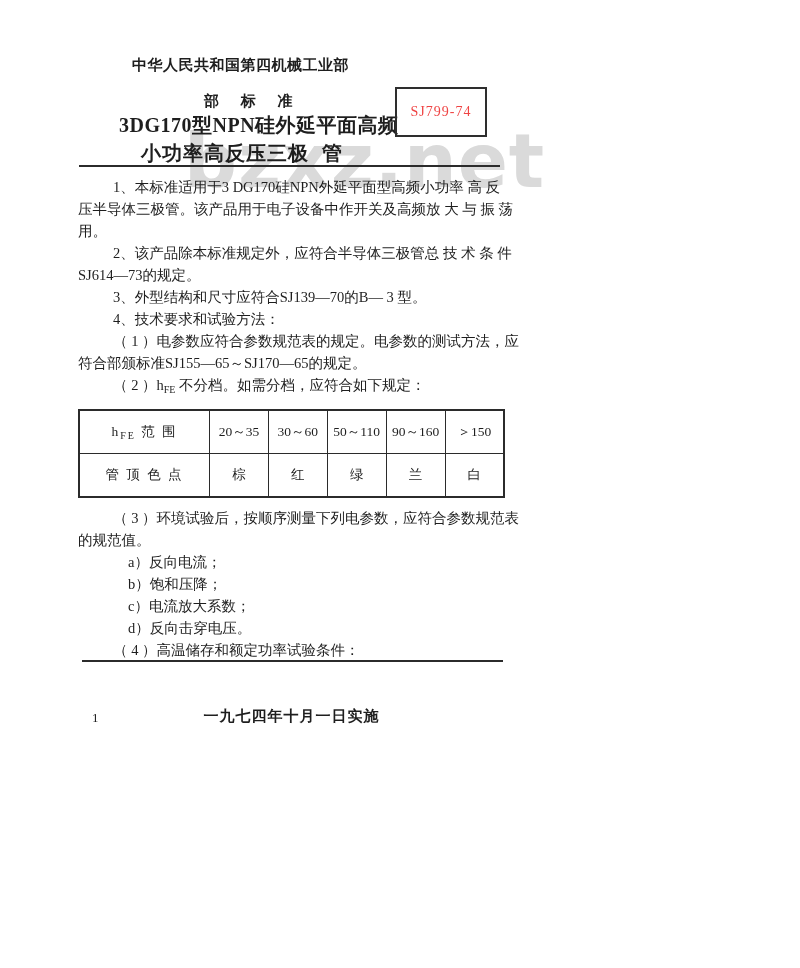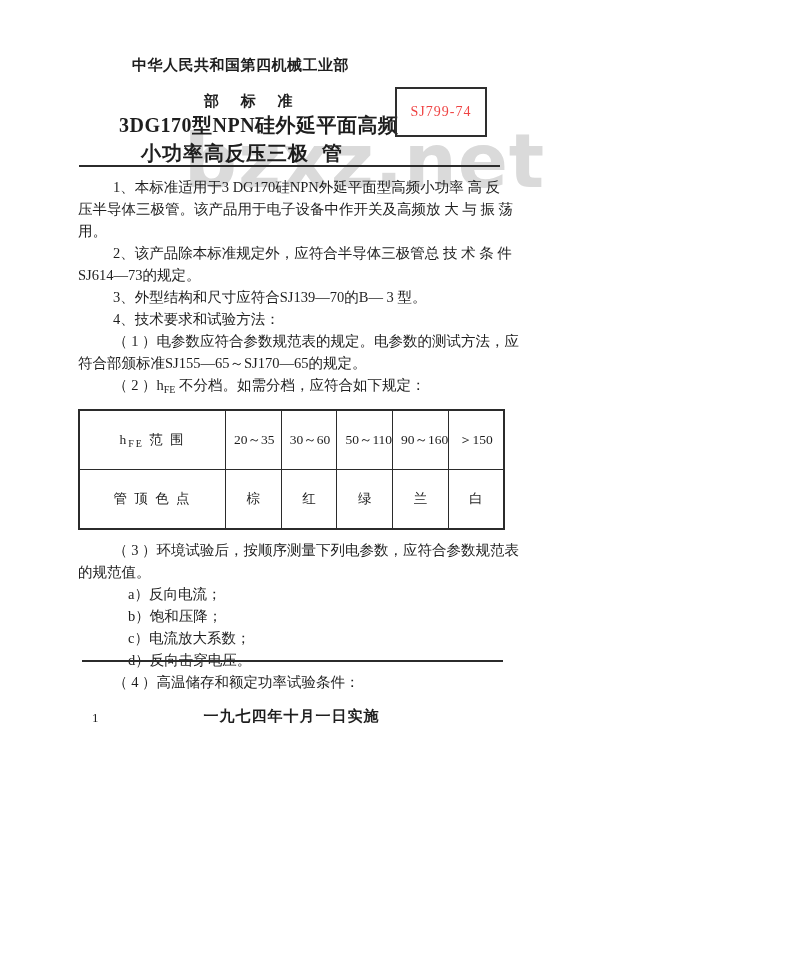--- a/index.html
+++ b/index.html
@@ -44,21 +44,21 @@
   .line{line-height:22px;white-space:nowrap;}
   .indent{padding-left:35px;}
   .li{padding-left:50px;}
   .sub{font-size:10px;vertical-align:-3px;}
   .hfe-table{
     border-collapse:collapse;table-layout:fixed;width:427px;
     margin:8px 0 9px 0;border:2px solid #2b2b2b;
   }
   .hfe-table td{
     border:1px solid #2b2b2b;text-align:center;vertical-align:middle;
-    height:42px;font-size:13.5px;padding:8px;white-space:nowrap;
+    height:42px;font-size:13.5px;padding:0;white-space:nowrap;
   }
   .hfe-table td.c1{width:129px;letter-spacing:2px;}
   .impl-date{
     position:absolute;left:78px;top:669px;width:427px;z-index:1;
     text-align:center;font-size:15px;font-weight:700;letter-spacing:1px;margin-top:38px;
   }
   .page-num{position:absolute;left:92px;top:710px;z-index:1;font-size:13px;}
 </style>
 </head>
 <body>

